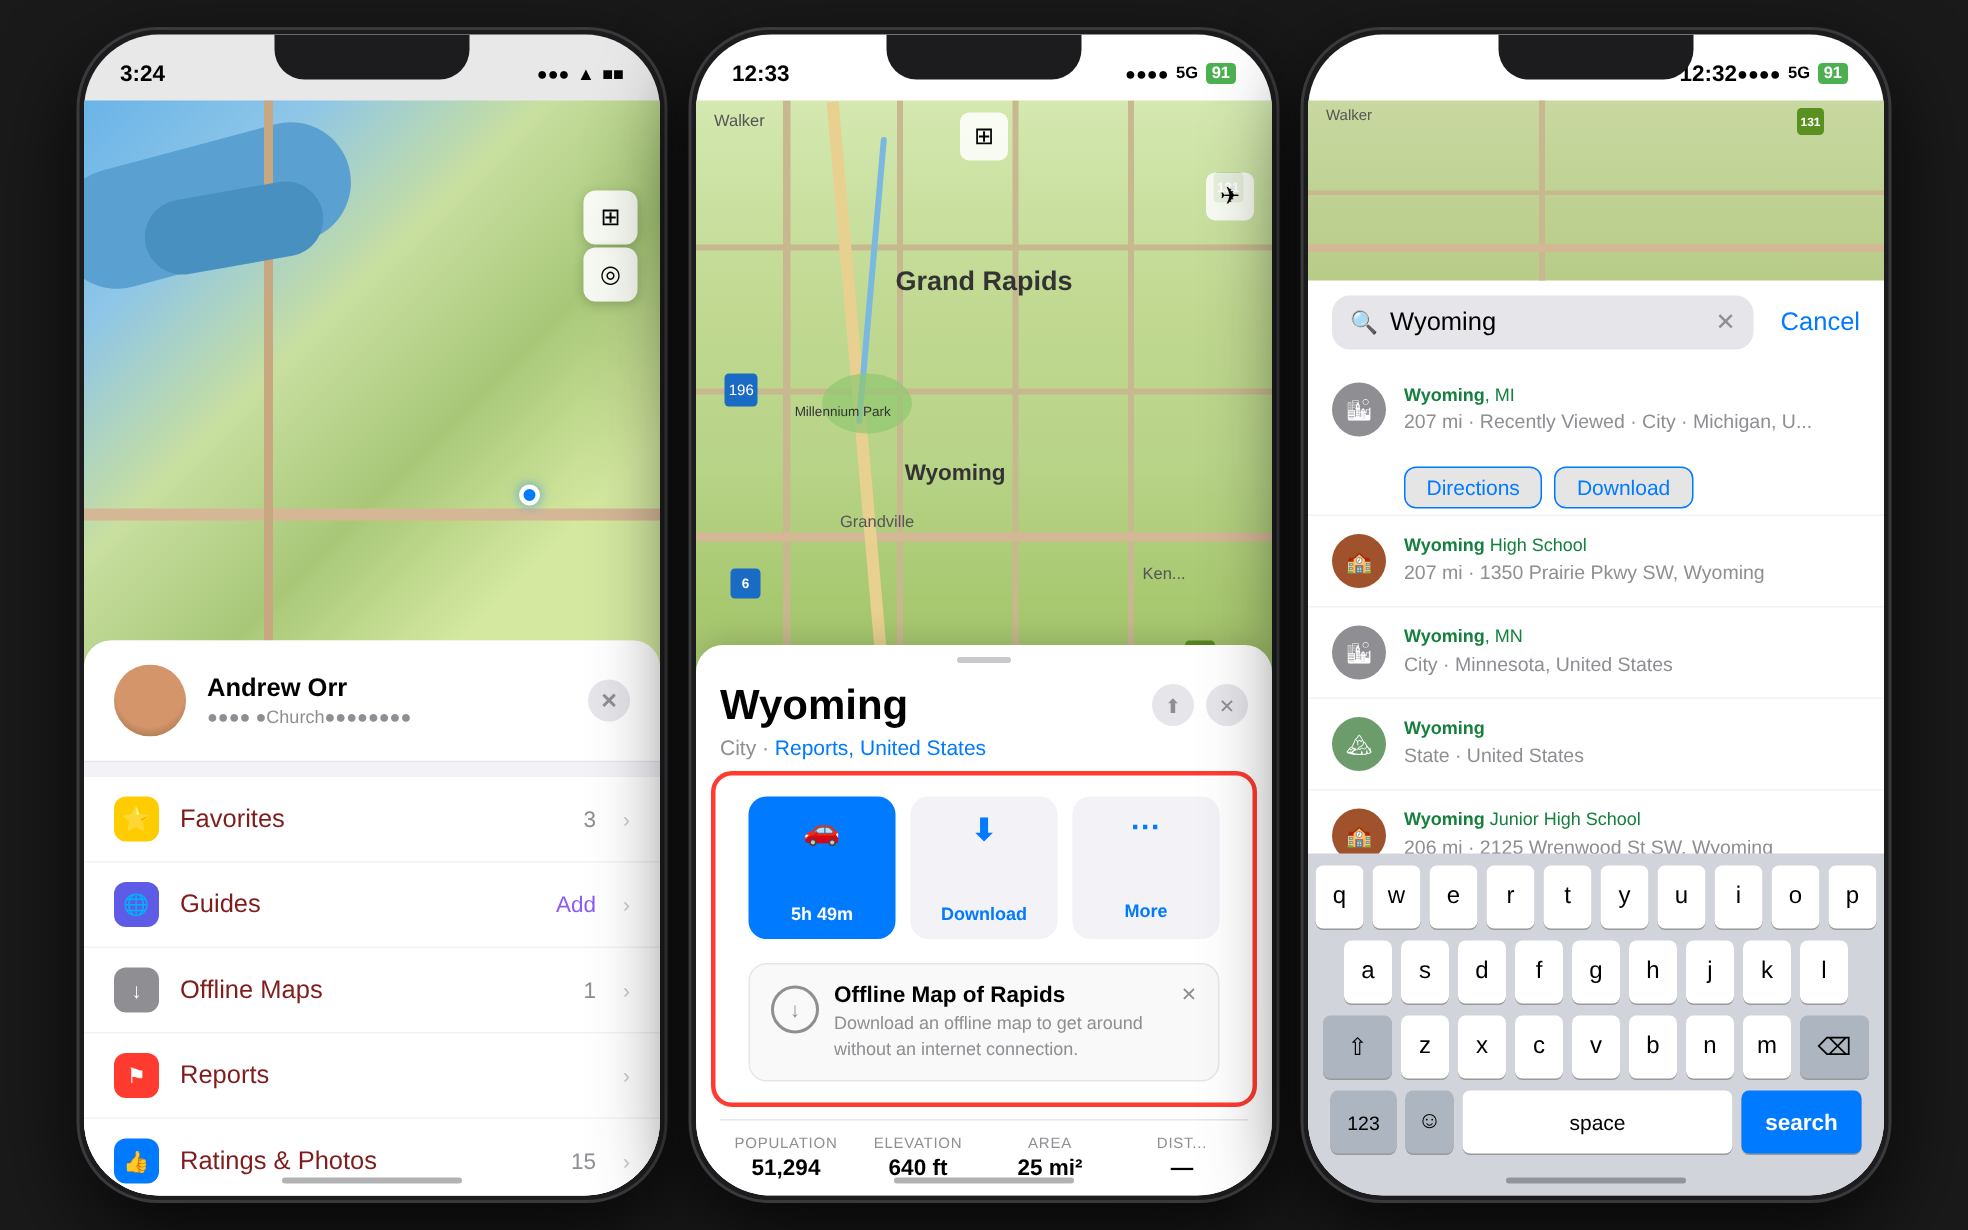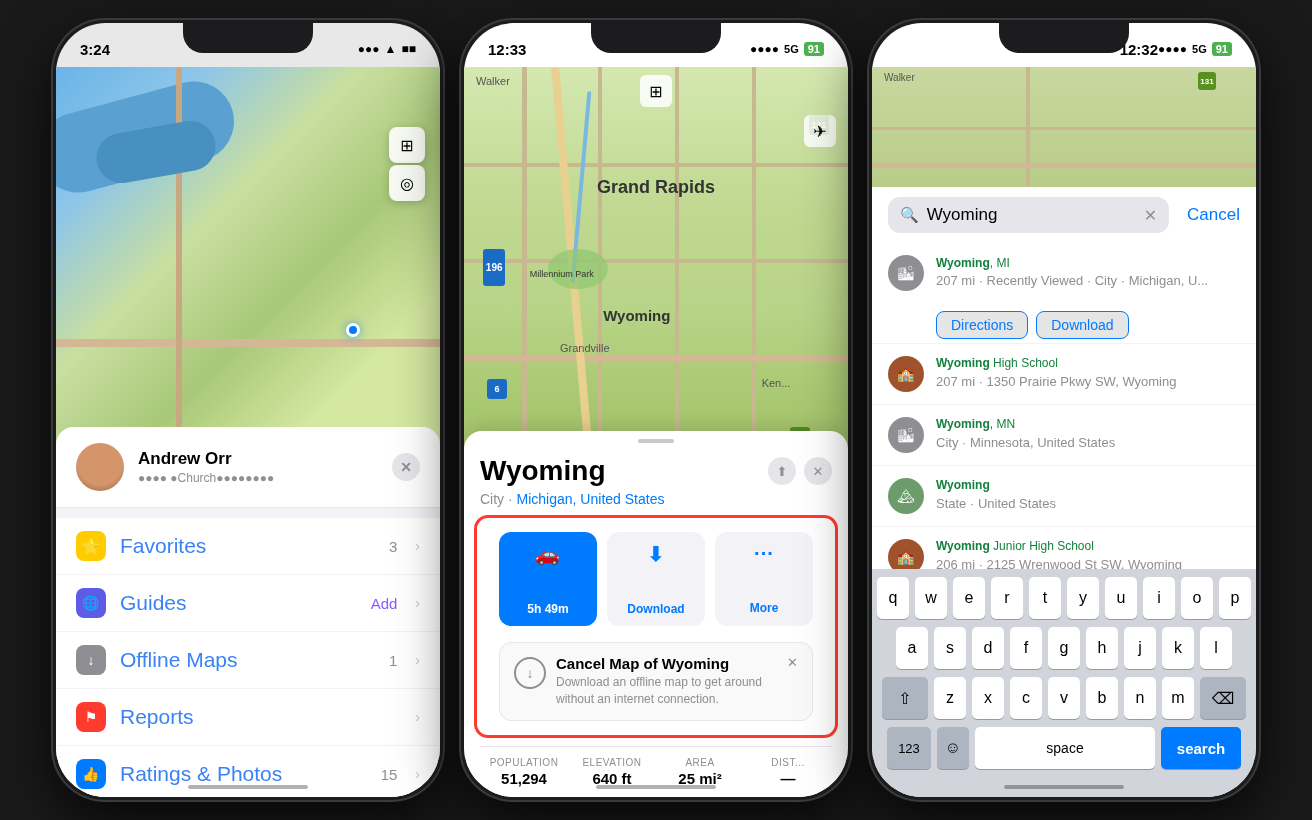--- a/index.html
+++ b/index.html
@@ -210,21 +210,21 @@
       font-size: 16px;
       flex-shrink: 0;
     }
 
     .icon-yellow { background: #ffcc00; }
     .icon-purple { background: #5e5ce6; }
     .icon-gray { background: #8e8e93; }
     .icon-red { background: #ff3b30; }
     .icon-blue { background: #007aff; }
 
-    .sidebar-item-label { flex: 1; font-size: 21px; color: #3b82f6; }
+    .sidebar-item-label { flex: 1; font-size: 17px; color: #7f1d1d; }
     .sidebar-item-badge {
       font-size: 15px;
       color: #8e8e93;
       margin-right: 4px;
     }
     .sidebar-item-chevron { color: #c7c7cc; font-size: 14px; }
     .sidebar-item-add { font-size: 15px; color: #8b5cf6; margin-right: 4px; }
 
     
     .phone2 .phone-inner { background: #fff; }
@@ -631,21 +631,21 @@
           <div style="position:absolute;left:0;right:0;top:40%;height:4px;background:#c8b890;"></div>
           <div style="position:absolute;left:0;right:0;top:60%;height:6px;background:#d4b896;"></div>
           <div style="position:absolute;left:0;right:0;top:80%;height:4px;background:#c8b890;"></div>
 
           <div style="position:absolute;top:0;bottom:0;left:28%;width:8px;background:#e8d090;transform:rotate(-5deg);"></div>
 
           <div style="position:absolute;top:5%;left:30%;width:4px;height:40%;background:#7ab8e0;border-radius:4px;transform:rotate(5deg);"></div>
 
           <div style="position:absolute;top:38%;left:22%;width:60px;height:40px;background:#90c870;border-radius:50%;opacity:0.7;"></div>
 
-          <div style="position:absolute;top:38%;left:5%;width:22px;height:37px;background:#1a6bc4;border-radius:3px;display:flex;align-items:center;justify-content:center;color:#fff;font-size:10px;font-weight:700;">196</div>
+          <div style="position:absolute;top:38%;left:5%;width:22px;height:22px;background:#1a6bc4;border-radius:3px;display:flex;align-items:center;justify-content:center;color:#fff;font-size:10px;font-weight:400;">196</div>
           <div style="position:absolute;top:65%;left:6%;width:20px;height:20px;background:#1a6bc4;border-radius:3px;display:flex;align-items:center;justify-content:center;color:#fff;font-size:9px;font-weight:700;">6</div>
           <div style="position:absolute;top:10%;right:5%;width:20px;height:20px;background:#5a9020;border-radius:3px;display:flex;align-items:center;justify-content:center;color:#fff;font-size:9px;font-weight:700;">131</div>
           <div style="position:absolute;top:75%;right:10%;width:20px;height:20px;background:#5a9020;border-radius:3px;display:flex;align-items:center;justify-content:center;color:#fff;font-size:9px;font-weight:700;">131</div>
         </div>
 
         <div class="grand-rapids-label">Grand Rapids</div>
         <div class="wyoming-label">Wyoming</div>
         <div class="grandville-label">Grandville</div>
         <div class="kentwood-label">Ken...</div>
 
@@ -666,21 +666,21 @@
       <div class="bottom-sheet">
         <div class="bottom-sheet-handle"></div>
         <div class="bottom-sheet-title-row">
           <span class="bottom-sheet-title">Wyoming</span>
           <div class="sheet-title-actions">
             <div class="share-btn">⬆</div>
             <div class="close-btn-sm">✕</div>
           </div>
         </div>
         <div class="bottom-sheet-subtitle">
-          <span>City · </span><a>Michigan, United States</a>
+          <span>City · </span><a>Reports, United States</a>
         </div>
 
         <div class="highlight-border">
           <div class="bottom-sheet-actions">
             <div class="action-btn action-btn-primary">
               <span class="action-btn-icon">🚗</span>
               <span class="action-btn-label">5h 49m</span>
             </div>
             <div class="action-btn action-btn-secondary">
               <span class="action-btn-icon">⬇</span>
@@ -688,21 +688,21 @@
             </div>
             <div class="action-btn action-btn-secondary">
               <span class="action-btn-icon">···</span>
               <span class="action-btn-label">More</span>
             </div>
           </div>
 
           <div class="offline-map-banner">
             <div class="offline-icon">↓</div>
             <div class="offline-text">
-              <div class="offline-text-title">Cancel Map of Wyoming</div>
+              <div class="offline-text-title">Offline Map of Rapids</div>
               <div class="offline-text-desc">Download an offline map to get around without an internet connection.</div>
             </div>
             <div style="color:#8e8e93;font-size:13px;cursor:pointer;">✕</div>
           </div>
         </div>
 
         <div class="stats-bar">
           <div class="stat-item">
             <div class="stat-label">POPULATION</div>
             <div class="stat-value">51,294</div>

